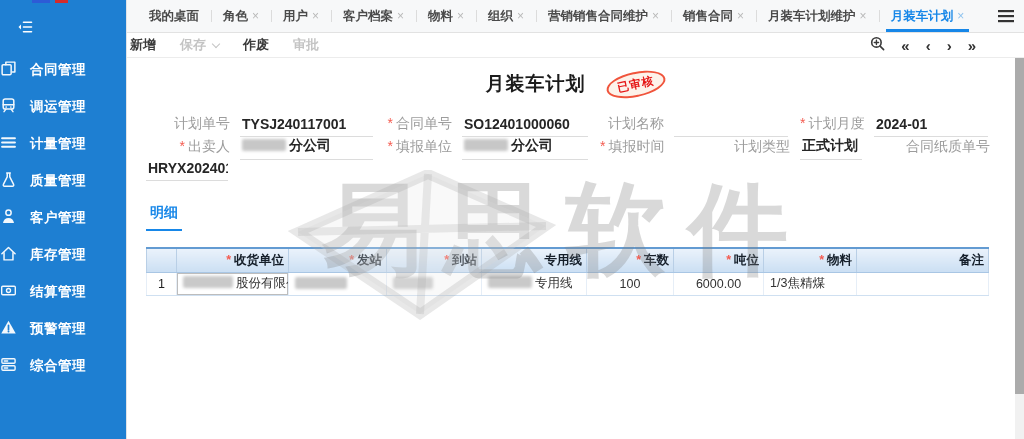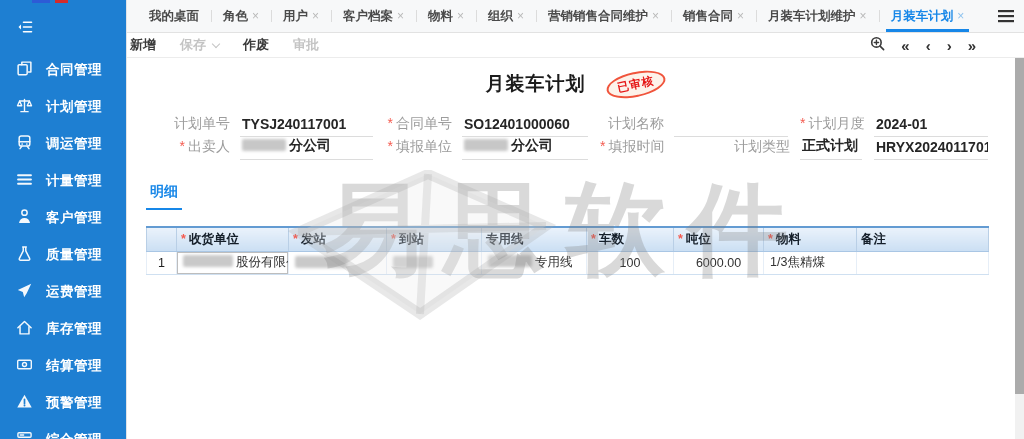--- a/index.html
+++ b/index.html
@@ -7,21 +7,21 @@
               font-family:"Liberation Sans",sans-serif; }
   .app { display:flex; width:1024px; height:439px; }
 
   
   .sidebar { width:126px; flex-shrink:0; background:#1e7fd2; color:#fff;
              position:relative; padding-top:4px; overflow:hidden; }
   .top-artifact { position:absolute; top:0; left:32px; height:3px; display:flex; gap:5px; }
   .top-artifact span:nth-child(1){ width:18px; background:#2d5bd6; }
   .top-artifact span:nth-child(2){ width:13px; background:#d42b2b; }
   .collapse { padding:15px 0 12px 16px; cursor:pointer; }
-  .side-item { display:flex; align-items:center; height:37px; padding-left:16px;
+  .side-item { display:flex; align-items:center; height:37px; 
                gap:13px; font-size:13.5px; font-weight:700; letter-spacing:.5px; cursor:pointer; }
   .side-item svg { flex-shrink:0; opacity:.95; }
 
   
   .main { flex:1; min-width:0; display:flex; flex-direction:column;
           border-left:1px solid #e0e3e7; position:relative; }
 
   
   .tabbar { height:33px; background:#f7f8f9; border-bottom:1px solid #e2e2e2;
             display:flex; align-items:stretch; padding-left:10px; position:relative; flex-shrink:0; }
@@ -71,21 +71,21 @@
             border-radius:2px; filter:blur(1.5px); vertical-align:-1px; margin-right:3px; }
 
   
   .detail-head { margin:22px 0 0 19px; }
   .detail-tab { display:inline-block; font-size:14px; font-weight:700; color:#1787e8;
                 padding:0 4px 7px 4px; border-bottom:2.5px solid #1787e8; cursor:pointer; }
   table.grid { margin:16px 0 0 19px; border-collapse:collapse; table-layout:fixed;
                width:842px; font-size:12.5px; }
   table.grid th { background:linear-gradient(#eaf2fb,#cbdff3); border-top:2px solid #639bd2;
                   border-bottom:1px solid #a9c6e4; border-right:1px solid #b9cfe6;
-                  height:24px; font-weight:700; color:#151f2a; text-align:left;
+                  height:24px; font-weight:700; color:#151f2a; text-align:right;
                   padding:0 4px; white-space:nowrap; overflow:hidden; }
   table.grid th:first-child { border-left:1px solid #b9cfe6; }
   table.grid td { height:23px; background:#fff; border-bottom:1px solid #cfe0f1;
                   border-right:1px solid #e6eef7; padding:0 6px; color:#333;
                   white-space:nowrap; overflow:hidden; }
   table.grid td:first-child { border-left:1px solid #e6eef7; text-align:center; color:#222; }
   td.r { text-align:center; }
   td.sel { box-shadow:inset 0 0 0 1px #bdbdbd; }
   .redact-cell { display:inline-block; height:12px; background:#c9c9c9; border-radius:2px;
                  filter:blur(1.5px); vertical-align:-1px; margin-right:3px; }
@@ -124,65 +124,50 @@
     <div class="side-item">
       <span>
         <svg width="17" height="17" viewBox="0 0 16 16" fill="none" stroke="#fff" stroke-width="1.4" stroke-linecap="round" stroke-linejoin="round">
           <rect x="2" y="4.5" width="8.5" height="9.3" rx="1"></rect>
             <path d="M5.5 4.5V2h8.5v9.3h-2.3"></path>
         </svg></span>
       <span>合同管理</span>
     </div>
     <div class="side-item">
       <span>
-        <svg width="17" height="17" viewBox="0 0 16 16" fill="none" stroke="#fff" stroke-width="1.3" stroke-linecap="round" stroke-linejoin="round">
-          <path d="M8 2.2v11.2M4.6 13.8h6.8M3.4 3.8h9.2"></path>
-          <path d="M3.4 3.8l-2 4.4h4zM12.6 3.8l-2 4.4h4z"></path>
-        </svg></span>
-      <span>计划管理</span>
-    </div>
-    <div class="side-item">
-      <span>
         <svg width="17" height="17" viewBox="0 0 16 16" fill="none" stroke="#fff" stroke-width="1.4" stroke-linecap="round" stroke-linejoin="round">
           <rect x="3" y="1.8" width="10" height="9.6" rx="2"></rect>
             <path d="M3 7.2h10"></path>
           <circle cx="5.8" cy="9.4" r="0.8" fill="#fff" stroke="none"></circle>
           <circle cx="10.2" cy="9.4" r="0.8" fill="#fff" stroke="none"></circle>
           <path d="M5.4 11.6l-1.6 2.2M10.6 11.6l1.6 2.2"></path>
         </svg></span>
       <span>调运管理</span>
     </div>
     <div class="side-item">
       <span>
         <svg width="17" height="17" viewBox="0 0 16 16" fill="none" stroke="#fff" stroke-width="2" stroke-linecap="round">
           <path d="M2 4h12M2 8h12M2 12h12"></path>
         </svg></span>
       <span>计量管理</span>
     </div>
     <div class="side-item">
       <span>
+        <svg width="17" height="17" viewBox="0 0 16 16" fill="none" stroke="#fff" stroke-width="1.4" stroke-linecap="round" stroke-linejoin="round">
+          <path d="M6.3 1.8h3.4M6.8 1.8v3.8L3.2 12.6a1.2 1.2 0 0 0 1.1 1.8h7.4a1.2 1.2 0 0 0 1.1-1.8L9.2 5.6V1.8"></path>
+        </svg></span>
+      <span>质量管理</span>
+    </div>
+    <div class="side-item">
+      <span>
         <svg width="17" height="17" viewBox="0 0 16 16" fill="none" stroke="#fff" stroke-width="1.4" stroke-linecap="round">
           <circle cx="8" cy="4.4" r="2.5"></circle>
           <path d="M2.8 14.2c.4-3.1 2.5-4.9 5.2-4.9s4.8 1.8 5.2 4.9" fill="#fff" stroke="none"></path>
         </svg></span>
       <span>客户管理</span>
-    </div>
-    <div class="side-item">
-      <span>
-        <svg width="17" height="17" viewBox="0 0 16 16" fill="none" stroke="#fff" stroke-width="1.4" stroke-linecap="round" stroke-linejoin="round">
-          <path d="M6.3 1.8h3.4M6.8 1.8v3.8L3.2 12.6a1.2 1.2 0 0 0 1.1 1.8h7.4a1.2 1.2 0 0 0 1.1-1.8L9.2 5.6V1.8"></path>
-        </svg></span>
-      <span>质量管理</span>
-    </div>
-    <div class="side-item">
-      <span>
-        <svg width="17" height="17" viewBox="0 0 16 16">
-          <path d="M14.3 1.7L1.7 7.5l4.7 1.9 1.3 5 2.4-3.9 4.2-8.8z" fill="#fff"></path>
-        </svg></span>
-      <span>运费管理</span>
     </div>
     <div class="side-item">
       <span>
         <svg width="17" height="17" viewBox="0 0 16 16" fill="none" stroke="#fff" stroke-width="1.4" stroke-linecap="round" stroke-linejoin="round">
           <path d="M1.8 8.2L8 2.4l6.2 5.8"></path>
             <path d="M3.8 7.4V14h8.4V7.4"></path>
         </svg></span>
       <span>库存管理</span>
     </div>
     <div class="side-item">
@@ -310,20 +295,21 @@
         <div class="f-value"><span>2024-01</span></div>
 
         <div class="f-label"><span class="req">*</span><span>出卖人</span></div>
         <div class="f-value"><span class="redact"></span><span>分公司</span></div>
         <div class="f-label"><span class="req">*</span><span>填报单位</span></div>
         <div class="f-value"><span class="redact"></span><span>分公司</span></div>
         <div class="f-label"><span class="req">*</span><span>填报时间</span></div>
         <div class="f-label"><span>计划类型</span></div>
         <div class="f-value"><span>正式计划</span></div>
 
+        <div class="f-label"><span>合同纸质单号</span></div>
         <div class="f-value"><span>HRYX20240117010</span></div>
       </div>
 
       <div class="detail-head">
         <span class="detail-tab">明细</span>
       </div>
 
       <table class="grid">
         <colgroup>
           <col style="width:30px">

